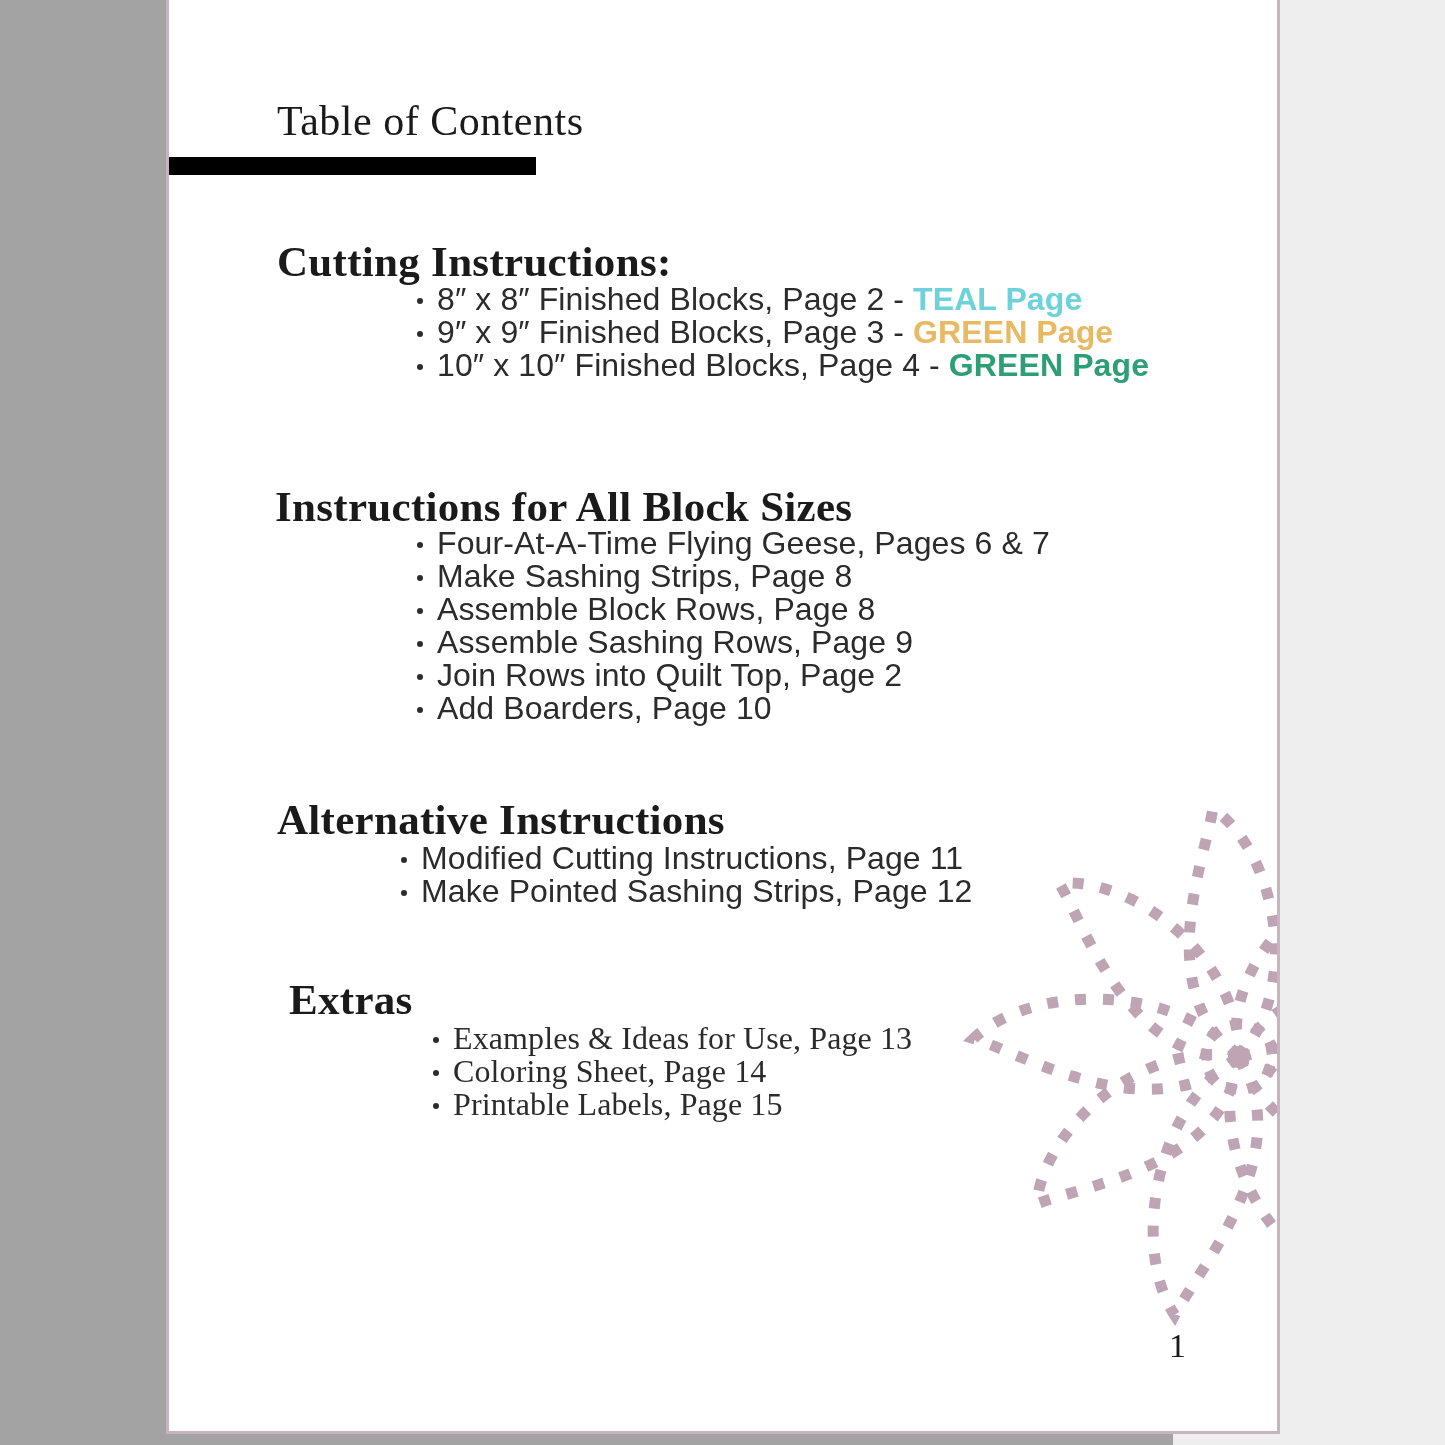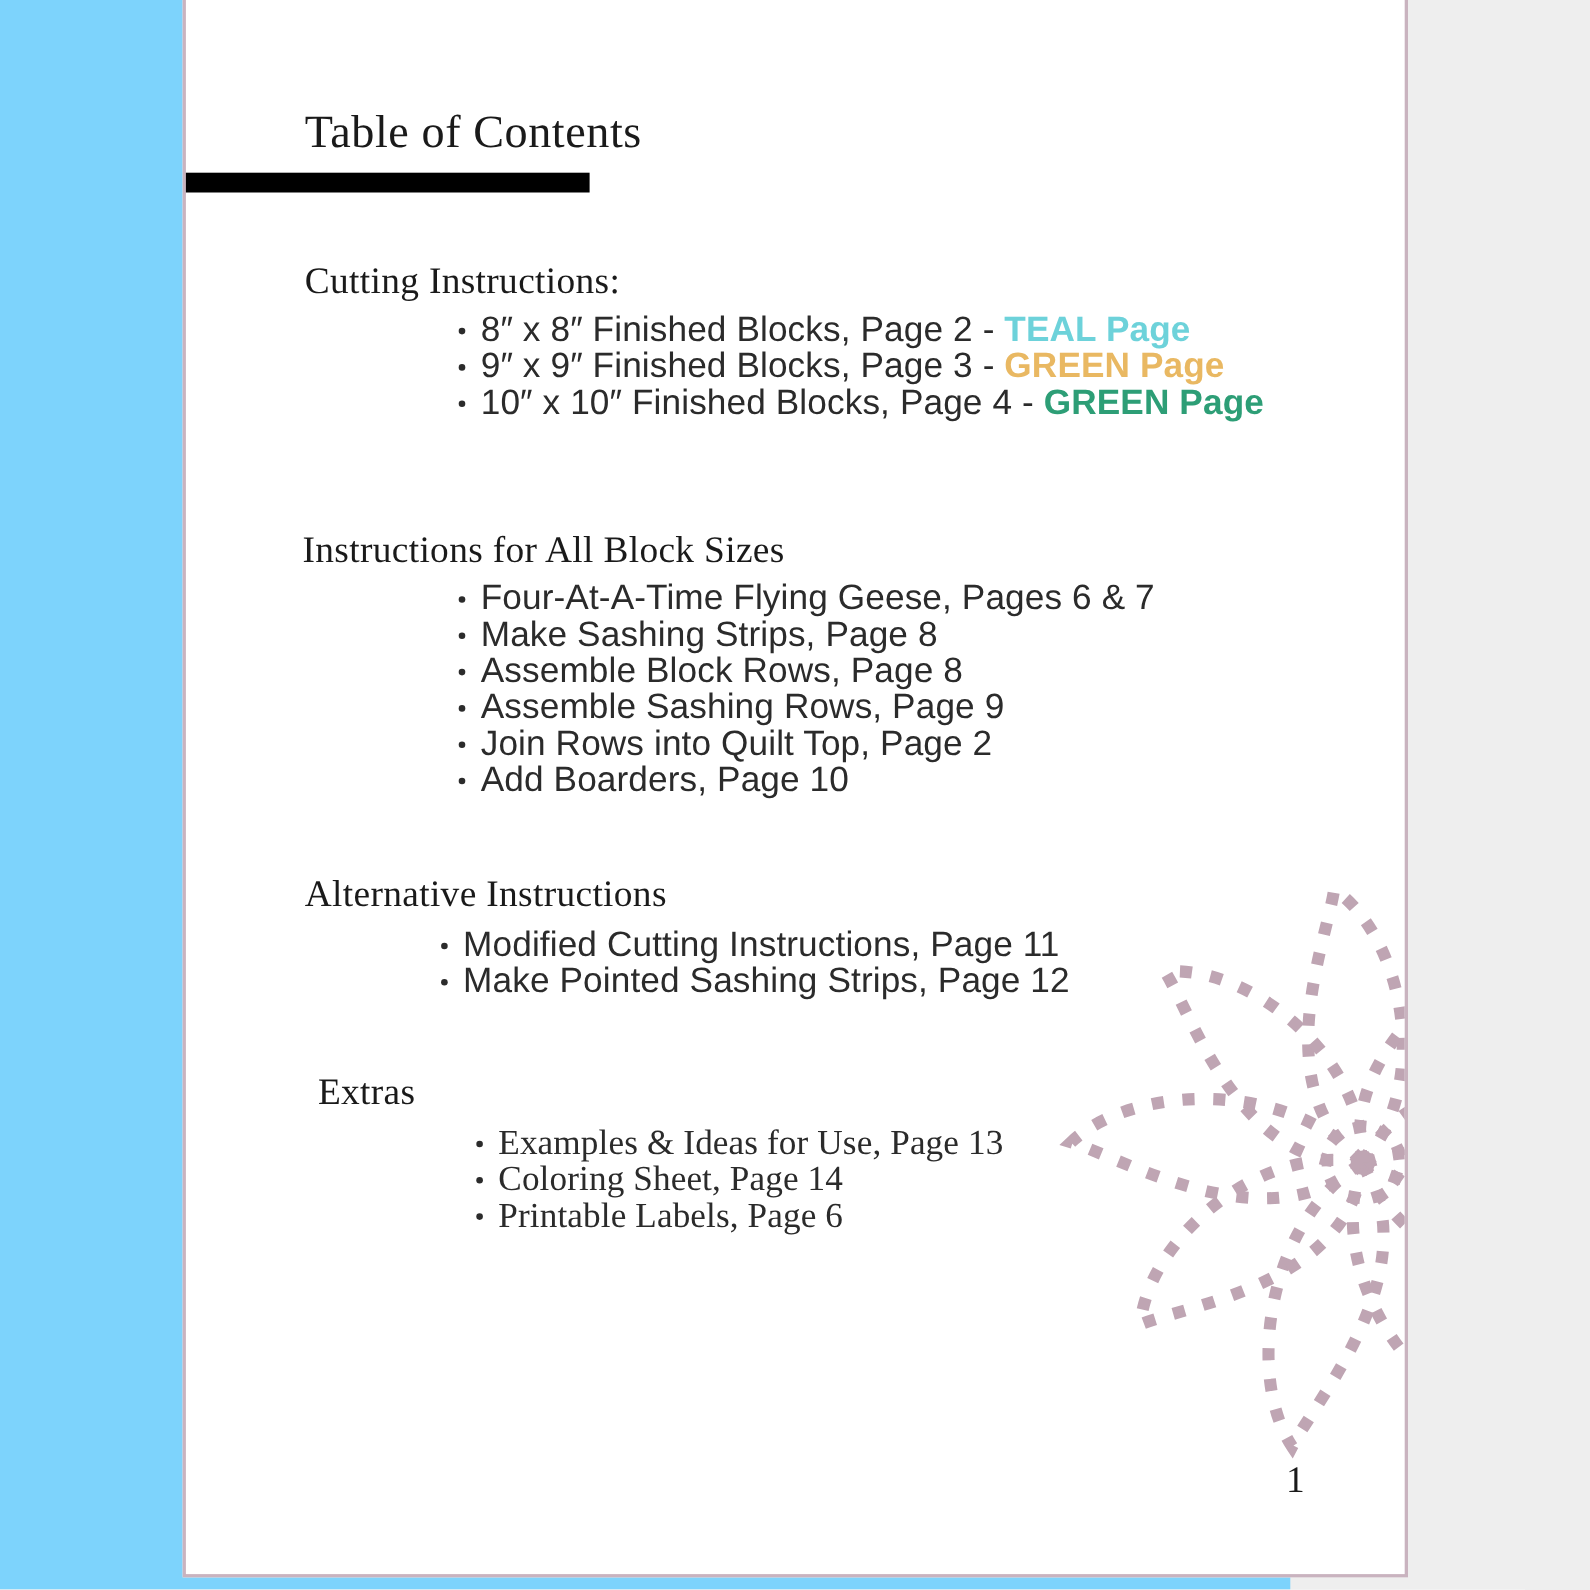--- a/index.html
+++ b/index.html
@@ -6,21 +6,21 @@
   * { margin:0; padding:0; box-sizing:border-box; }
   html, body {
     width:1445px; height:1445px;
     background:#eeeeee;
     font-family:"Liberation Sans", sans-serif;
     overflow:hidden;
   }
   #canvas {
     position:relative;
     width:1173px; height:1445px;
-    background:#7dd3fc;
+    background:#a3a3a3;
   }
 
   
   #page {
     position:absolute;
     left:166px; top:-6px;
     width:1114px; height:1440px;
     background:#ffffff;
     border:3px solid #c9b3bf;
     overflow:hidden;
@@ -46,22 +46,22 @@
     position:absolute;
     left:-2px; top:160px;
     width:369px; height:18px;
     background:#000000;
   }
 
   
   .section-heading {
     position:absolute;
     font-family:"Liberation Serif", serif;
-    font-size:34px;
-    font-weight:400;
+    font-size:43px;
+    font-weight:700;
     color:#1a1a1a;
     white-space:nowrap;
     letter-spacing:0.3px;
     text-align:center;
   }
 
   
   .bullet-list {
     position:absolute;
     list-style:none;
@@ -156,21 +156,21 @@
       <div class="section-heading" style="left:108px; top:798px;">Alternative Instructions</div>
       <ul class="bullet-list" style="left:230px; top:845px;">
         <li><span>Modified Cutting Instructions, Page 11</span></li>
         <li><span>Make Pointed Sashing Strips, Page 12</span></li>
       </ul>
 
       <div class="section-heading" style="left:120px; top:978px;">Extras</div>
       <ul class="bullet-list" style="left:262px; top:1025px;font-family:Liberation Serif, serif;">
         <li><span>Examples &amp; Ideas for Use, Page 13</span></li>
         <li><span>Coloring Sheet, Page 14</span></li>
-        <li><span>Printable Labels, Page 6</span></li>
+        <li><span>Printable Labels, Page 15</span></li>
       </ul>
 
       <div id="page-number">1</div>
 
     </div>
   </div>
 
 </div>
 
 </body></html>

